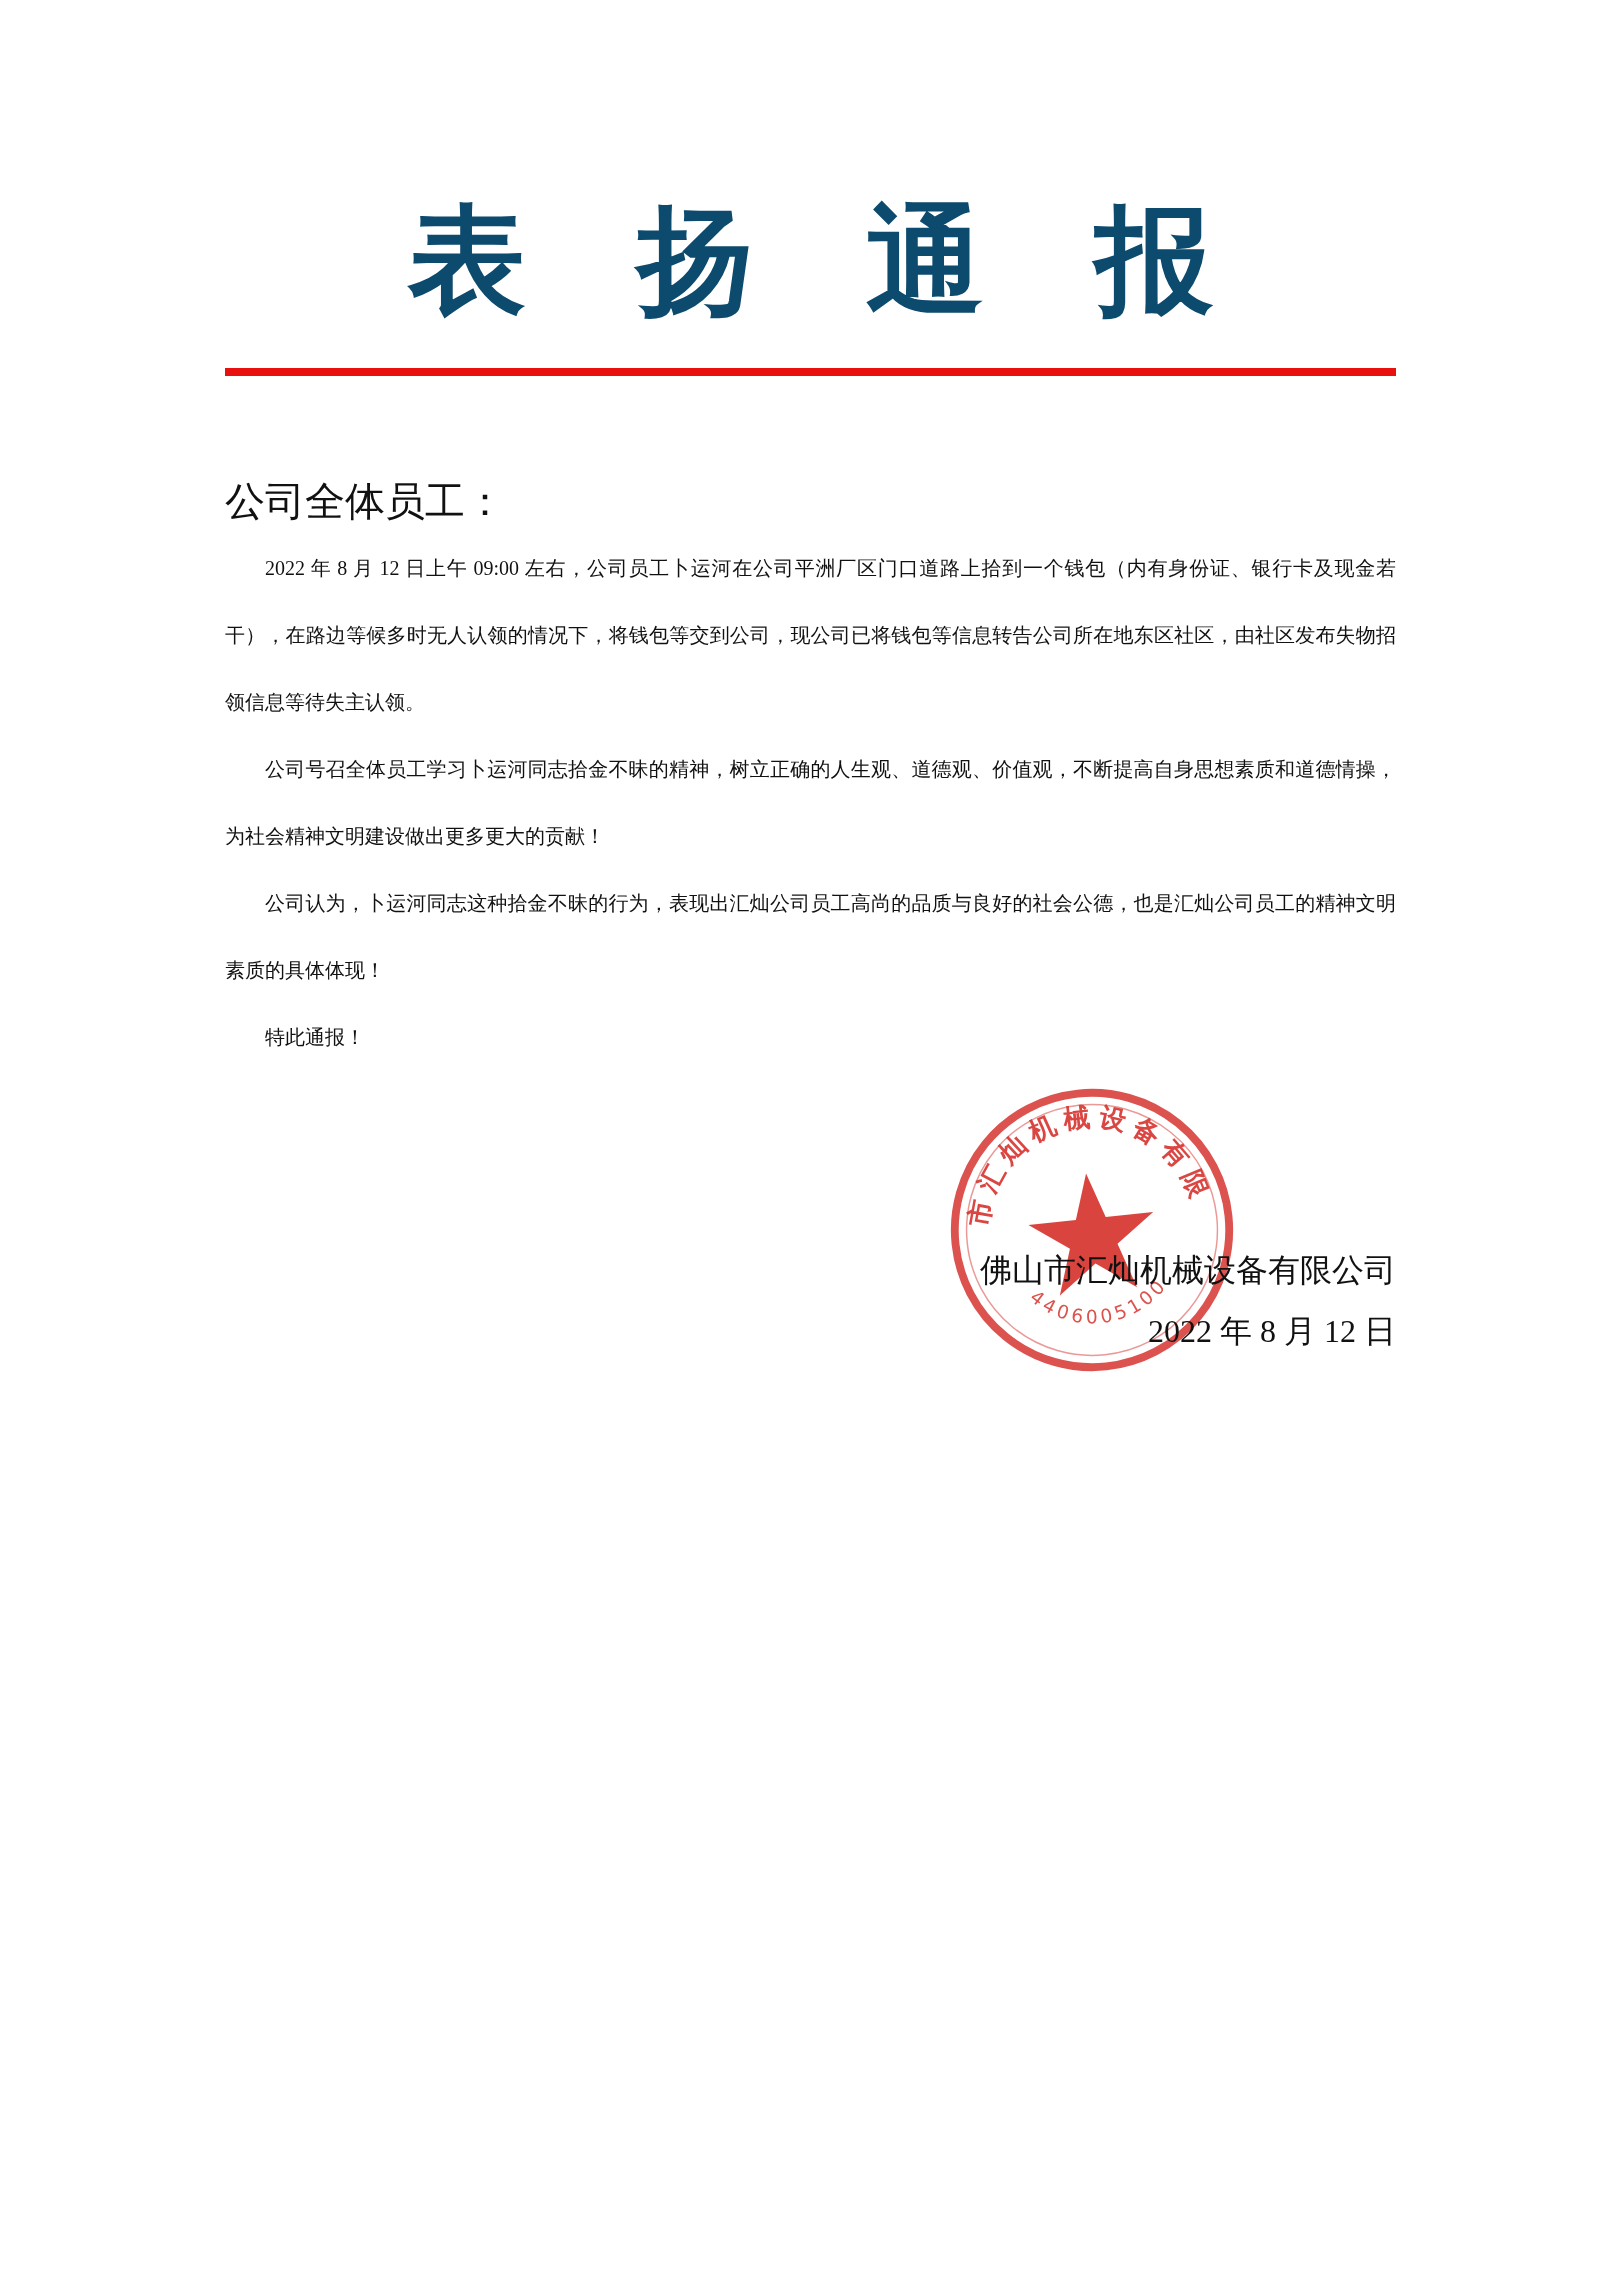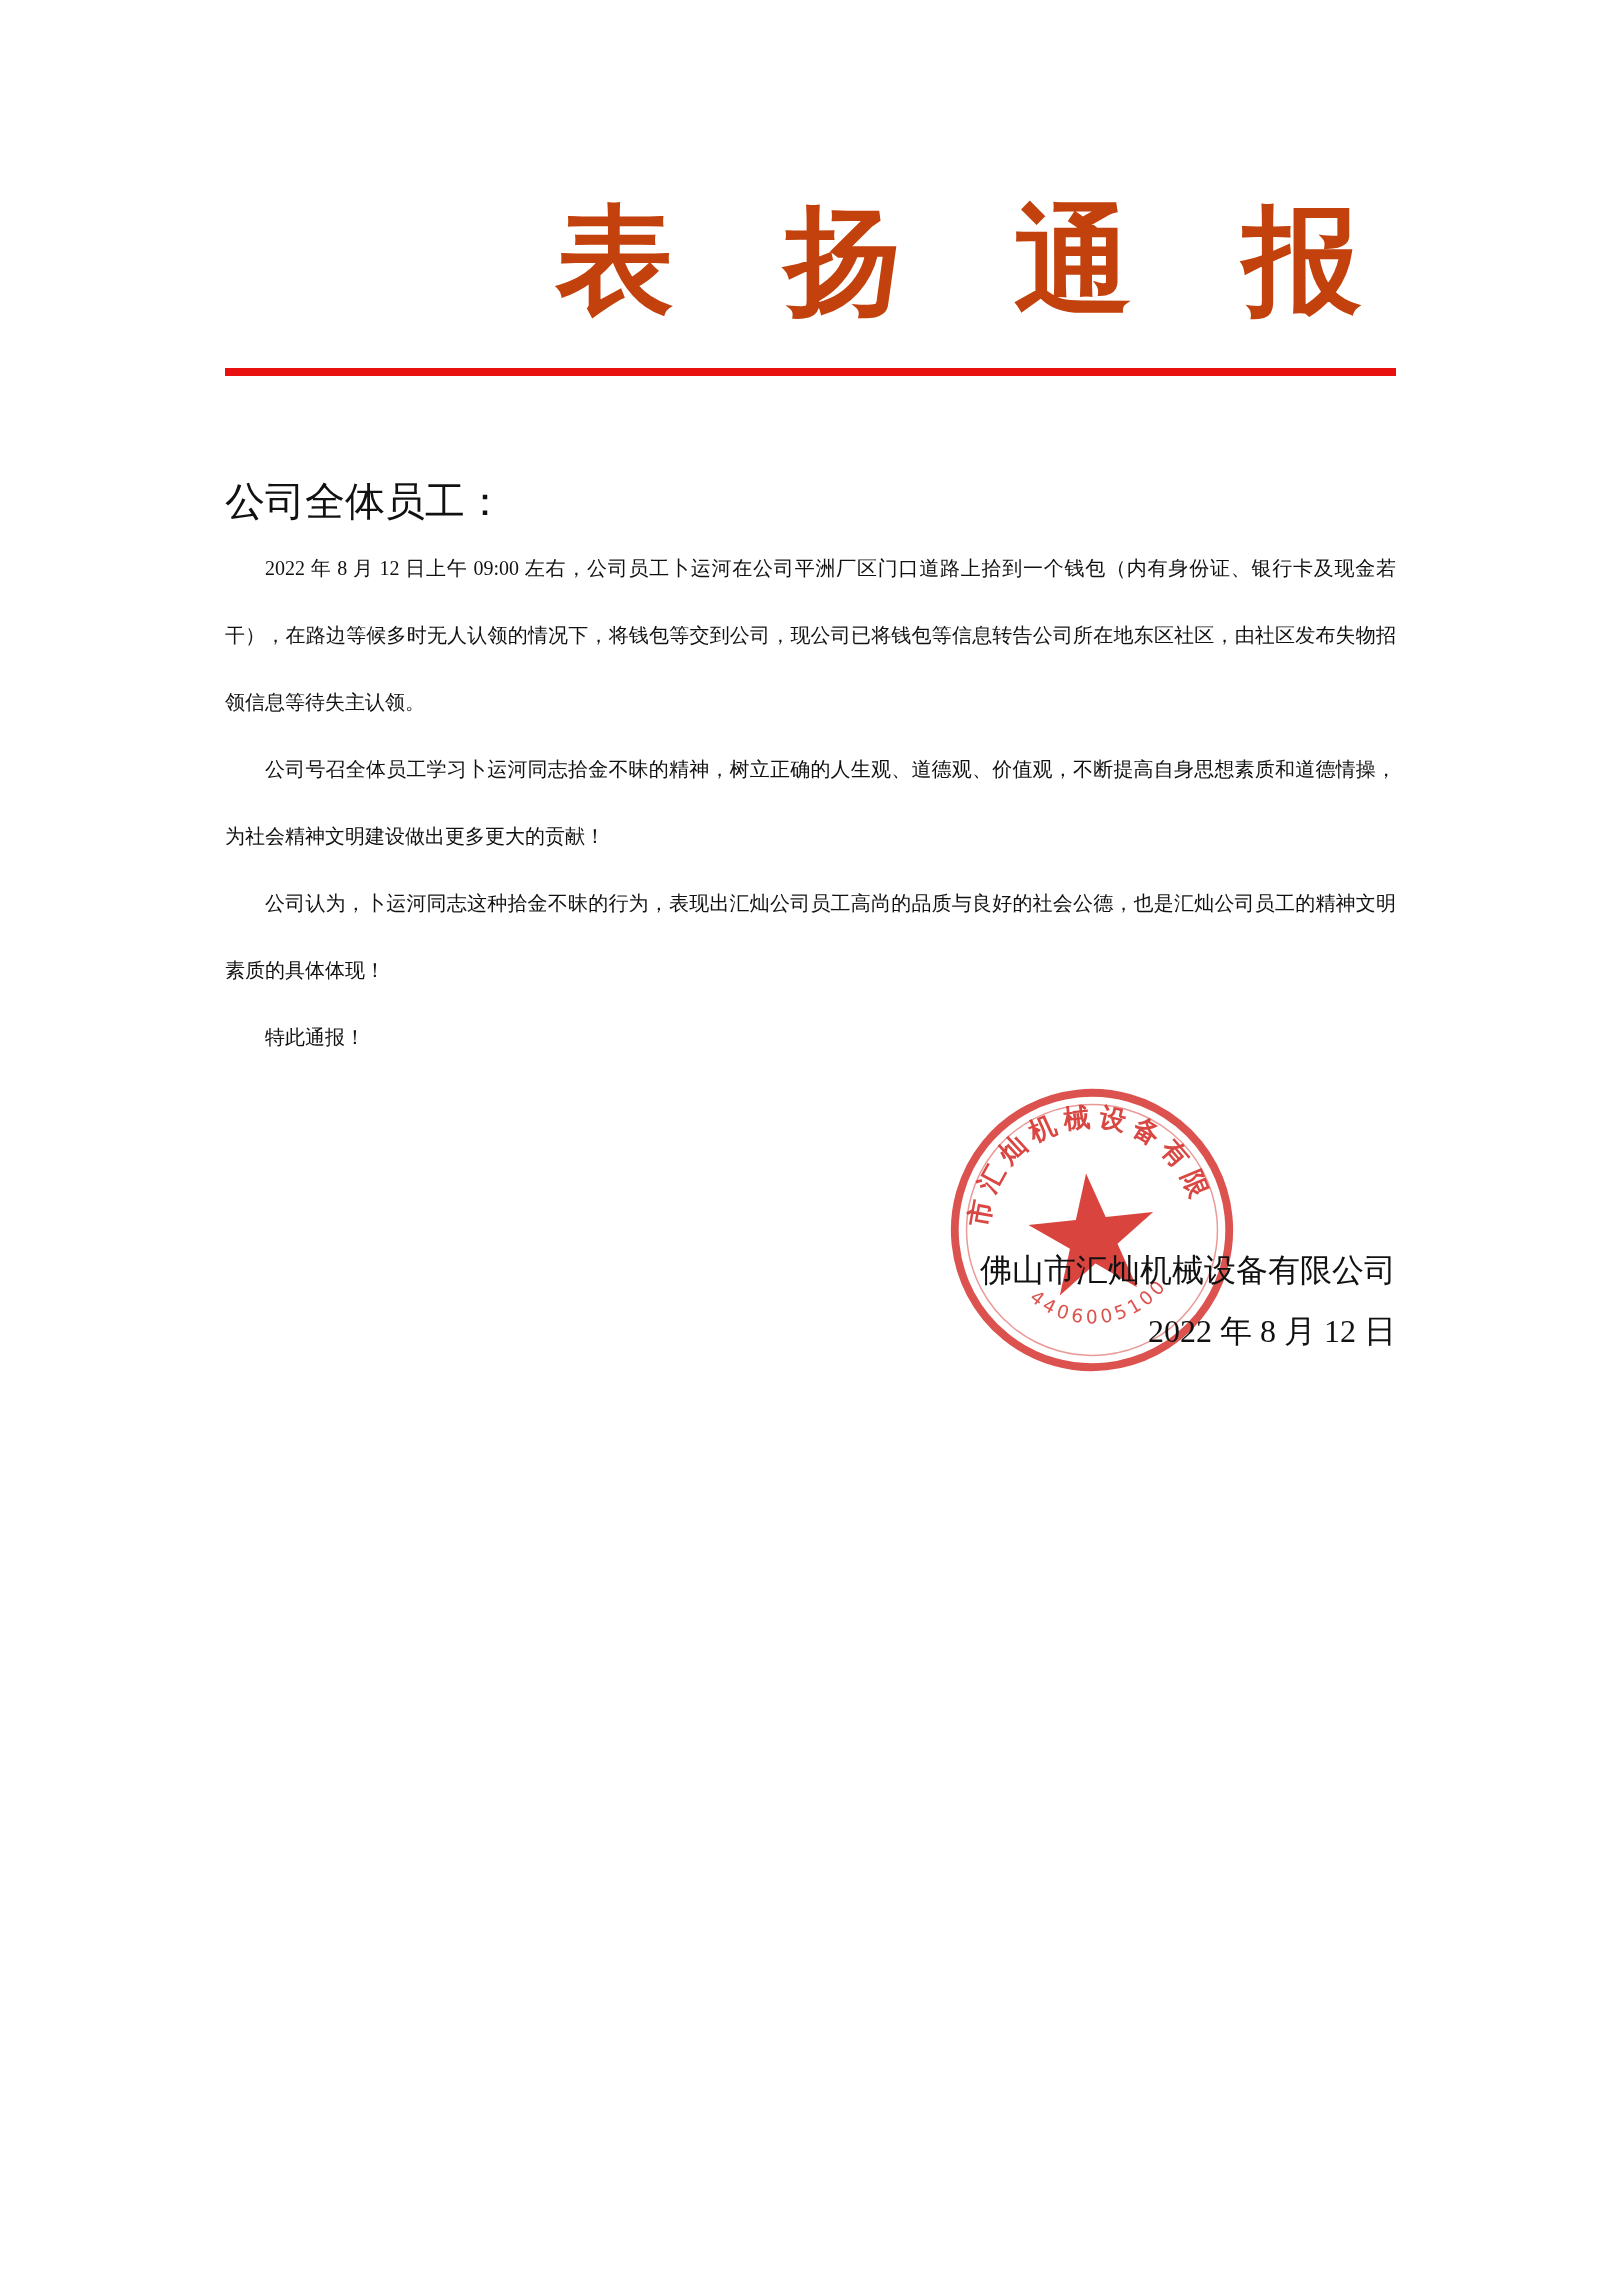--- a/index.html
+++ b/index.html
@@ -22,22 +22,22 @@
     top: 0;
     width: 1621px;
     height: 2293px;
     box-sizing: border-box;
     padding: 0 225px;
   }
 
   
   .doc-title {
     margin-top: 201px;
-    text-align: right;
-    color: #c2410c;
+    text-align: center;
+    color: #0c4a6e;
     font-family: "DejaVu Serif", "Liberation Serif", serif;
     font-weight: bold;
     font-size: 118px;
     line-height: 1.0;
     letter-spacing: 35px;
     text-indent: 35px;
     white-space: nowrap;
   }
 
   .title-rule {

